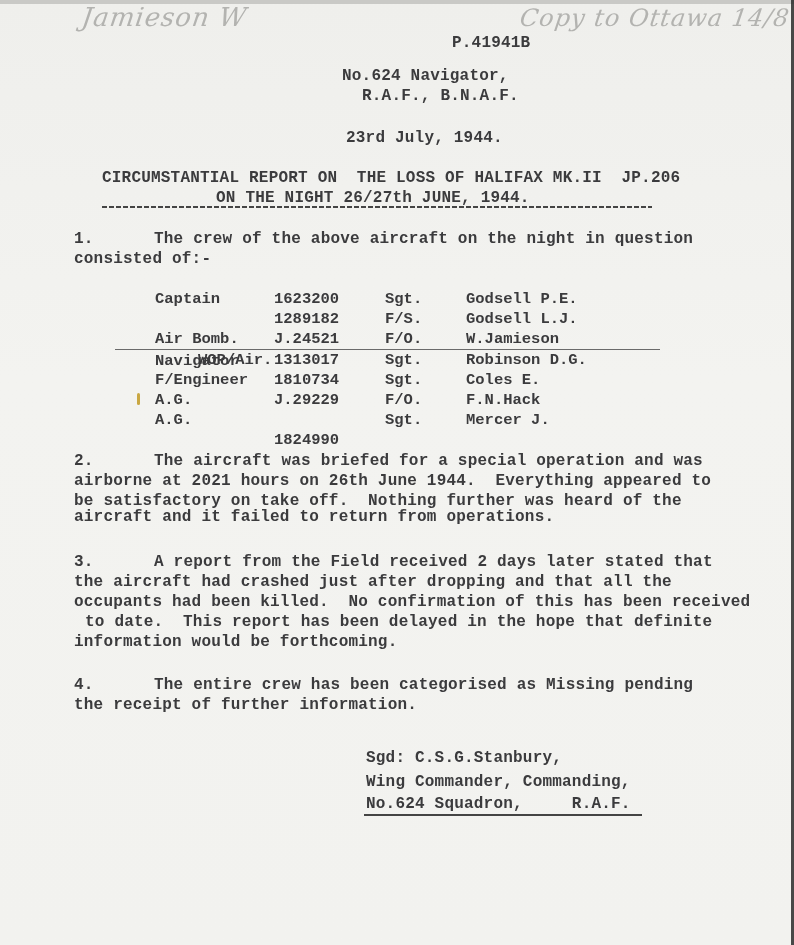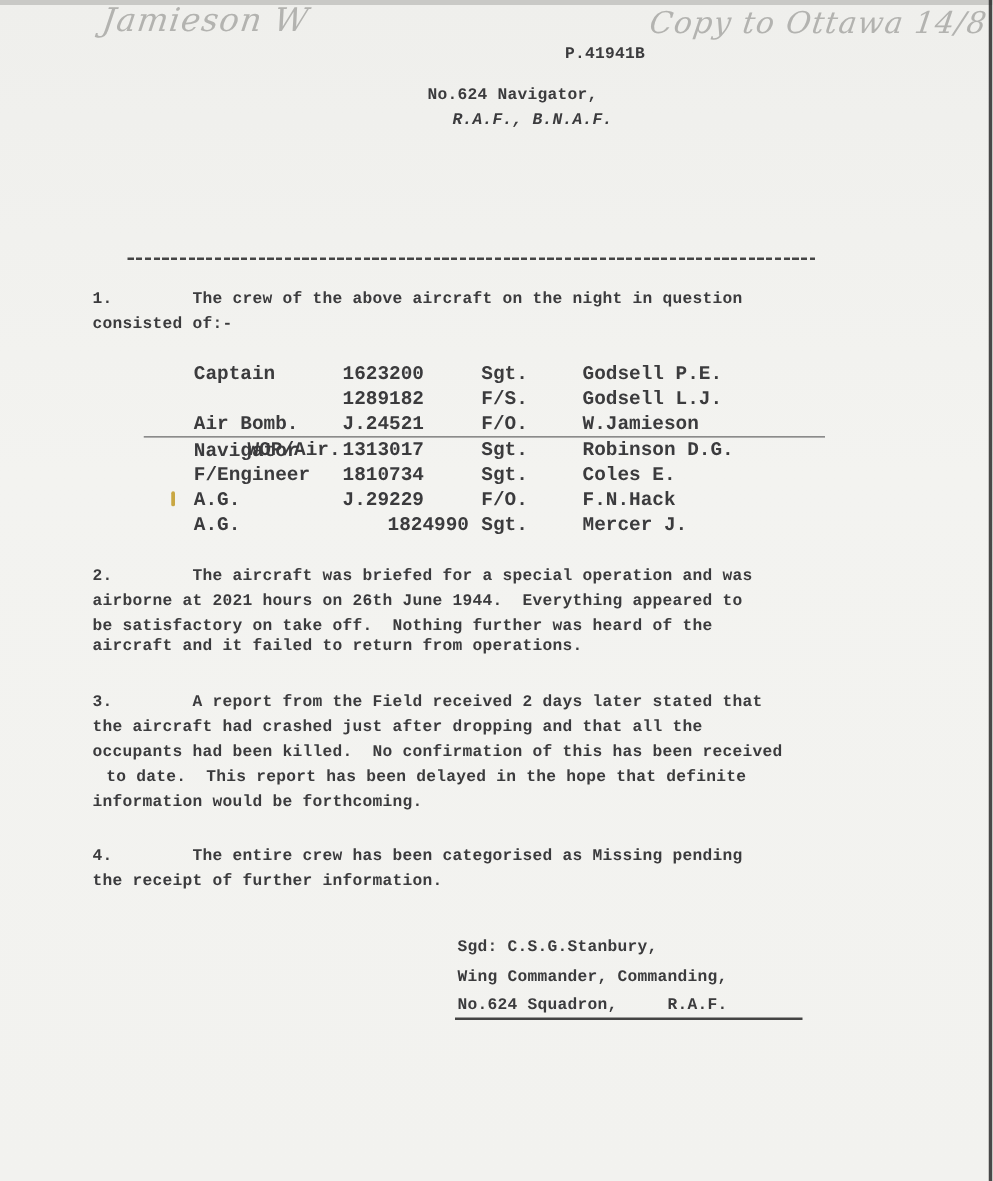--- a/index.html
+++ b/index.html
@@ -13,40 +13,43 @@
     .page {
       position: absolute; left: 0; top: 0; width: 794px; height: 945px;
       background: linear-gradient(180deg, #efefec 0%, #f3f3f0 40%, #f2f2ef 100%);
     }
     .topshade { position: absolute; left: 0; top: 0; width: 794px; height: 4px; background: #c9c9c6; }
     .rightedge { position: absolute; right: 0; top: 0; width: 3px; height: 945px; background: #2a2a2a; opacity: .85; }
     .hand {
       position: absolute; font-family: "DejaVu Serif", serif; font-style: italic;
       color: #b3b3b0; font-size: 26px; letter-spacing: 1px; transform: skewX(-8deg);
     }
-    .t { position: absolute; font-size: 13px; line-height: 20px; white-space: pre; font-weight: bold; letter-spacing: 0.2px; }
+    .t { position: absolute; font-size: 16px; line-height: 20px; white-space: pre; font-weight: bold; letter-spacing: 0.2px; }
     .rule { position: absolute; height: 1px; background: #555; }
     .crew-cell { position: absolute; font-size: 15.5px; line-height: 20px; font-weight: bold; white-space: pre; text-align: right; }
     .para { position: absolute; left: 74px; width: 700px; font-size: 15.5px; line-height: 20.5px; font-weight: bold; }
     .tick { position: absolute; left: 137px; top: 393px; width: 3px; height: 12px; background: #c9a742; border-radius: 2px; }
   </style>
 </head>
 <body>
 
 <div class="page">
   <div class="topshade"></div>
   <div class="rightedge"></div>
 
   <div class="hand" style="left:82px; top:2px;">Jamieson W</div>
   <div class="hand" style="left:520px; top:4px; font-size:24px;">Copy to Ottawa 14/8</div>
 
   <div class="t" style="left:452px; top:33px;">P.41941B</div>
   <div class="t" style="left:342px; top:66px;">No.624 Navigator,</div>
-  <div class="t" style="left:362px; top:86px;font-style:italic;">R.A.F., B.N.A.F.</div>
+  <div class="t" style="left:362px; top:86px;">R.A.F., B.N.A.F.</div>
+  <div class="t" style="left:346px; top:128px;">23rd July, 1944.</div>
 
+  <div class="t" style="left:102px; top:168px;">CIRCUMSTANTIAL REPORT ON  THE LOSS OF HALIFAX MK.II  JP.206</div>
+  <div class="t" style="left:216px; top:188px;">ON THE NIGHT 26/27th JUNE, 1944.</div>
   <div class="rule" style="left:102px; top:206px; width:550px; height:2px; background:repeating-linear-gradient(90deg,#444 0 5px,transparent 5px 7px);"></div>
 
   <div class="para" style="top:229px;">
     <span class="t" style="position:absolute; left:0; top:0;">1.</span>
     <span class="t" style="position:absolute; left:80px; top:0;">The crew of the above aircraft on the night in question</span>
     <span class="t" style="position:absolute; left:0; top:20px;">consisted of:-</span>
   </div>
 
   <div>
     <div>
@@ -81,21 +84,21 @@
       <span class="crew-cell" style="left:466px; top:370px;">Coles E.</span>
     </div>
     <div>
       <span class="crew-cell" style="left:155px; top:390px;">A.G.</span>
       <span class="crew-cell" style="left:274px; top:390px;">J.29229</span>
       <span class="crew-cell" style="left:385px; top:390px;">F/O.</span>
       <span class="crew-cell" style="left:466px; top:390px;">F.N.Hack</span>
     </div>
     <div>
       <span class="crew-cell" style="left:155px; top:410px;">A.G.</span>
-      <span class="crew-cell" style="left:274px; top:410px;margin-left:36px;">1824990</span>
+      <span class="crew-cell" style="left:274px; top:430px;">1824990</span>
       <span class="crew-cell" style="left:385px; top:410px;">Sgt.</span>
       <span class="crew-cell" style="left:466px; top:410px;">Mercer J.</span>
     </div>
     <div class="tick"></div>
   </div>
 
   <div class="para" style="top:451px;">
     <span class="t" style="position:absolute; left:0; top:0;">2.</span>
     <span class="t" style="position:absolute; left:80px; top:0;">The aircraft was briefed for a special operation and was</span>
     <span class="t" style="position:absolute; left:0; top:20px;">airborne at 2021 hours on 26th June 1944.  Everything appeared to</span>

